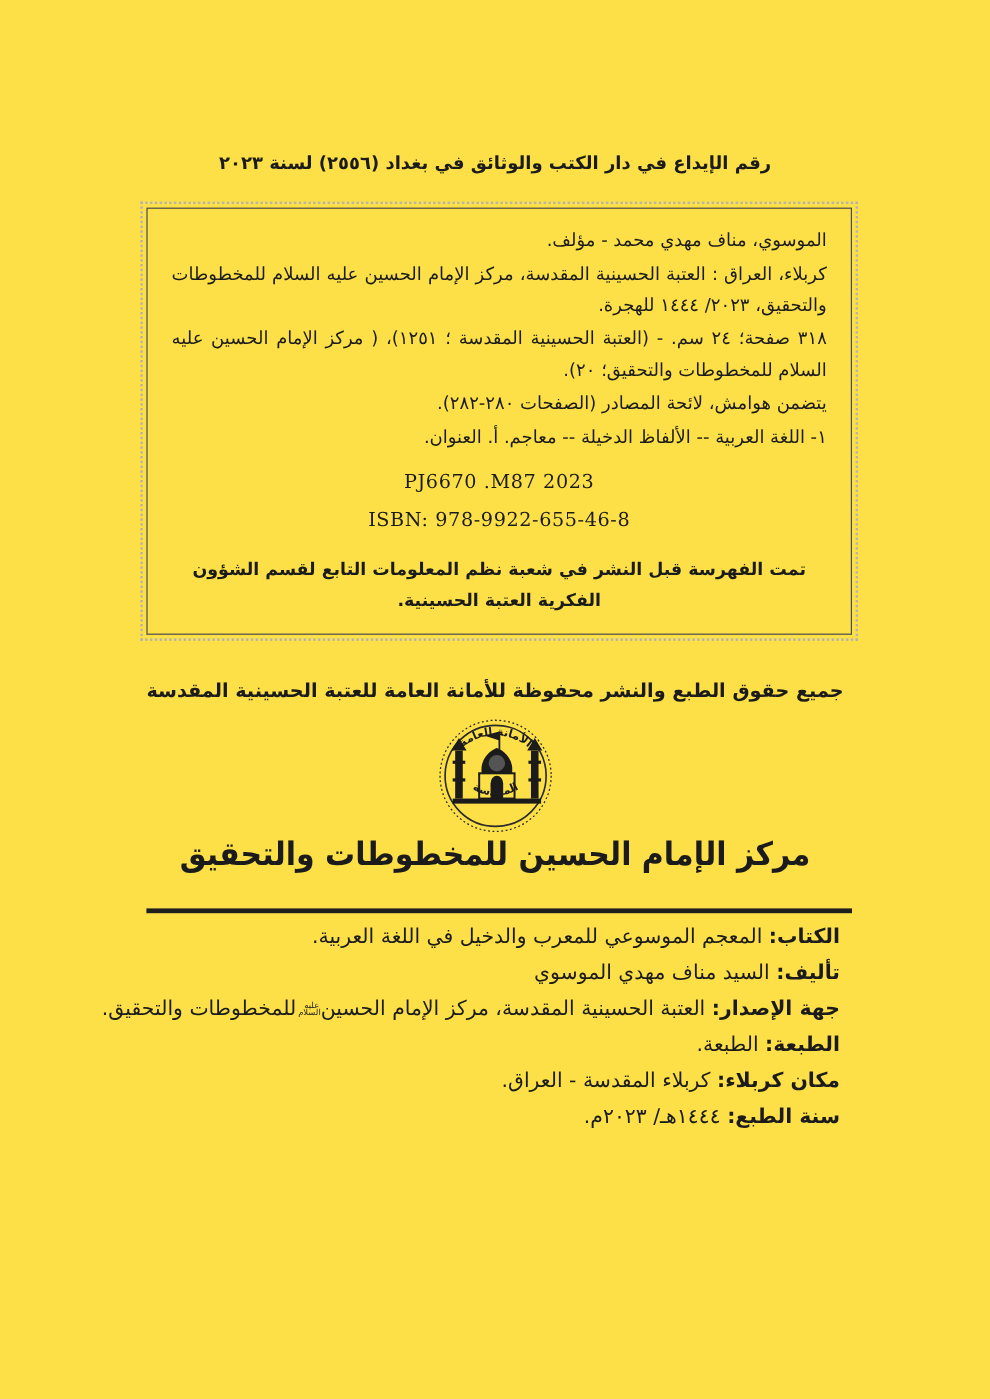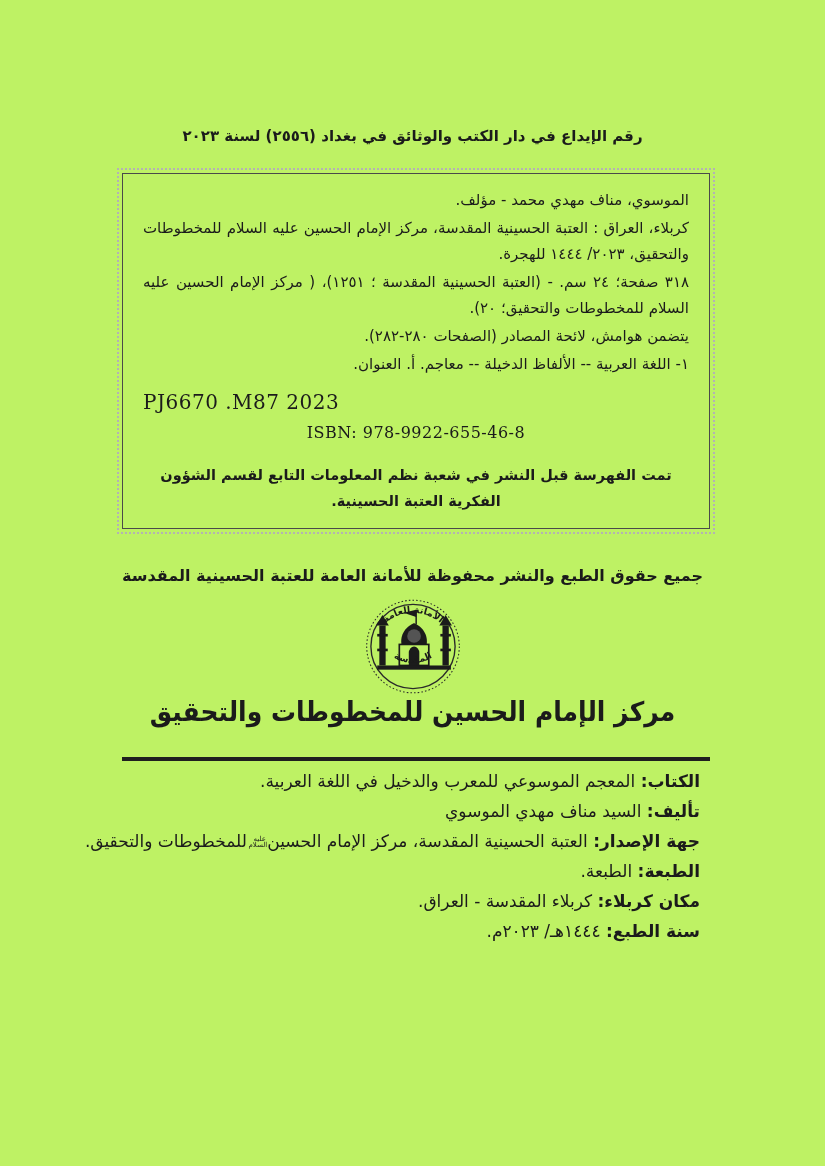--- a/index.html
+++ b/index.html
@@ -1,20 +1,20 @@
 <!DOCTYPE html>
 <html lang="ar" dir="rtl"><head>
 <meta charset="utf-8">
 <style>
   html,body{margin:0;padding:0;background:#e8e8e8;}
   .page{
     position:relative;
     width:825px;height:1166px;
     margin:0 auto;
-    background:#bef264;
+    background:#fde047;
     color:#1b1b1b;
     font-family:"DejaVu Sans", sans-serif;
     direction:rtl;
     overflow:hidden;
   }
   
   .deposit-line{
     position:absolute;top:127px;left:0;right:0;
     text-align:center;font-weight:bold;font-size:15px;
     letter-spacing:.2px;
@@ -25,22 +25,22 @@
     box-sizing:border-box;
     padding:13px 20px 10px 20px;
     border:1.5px solid #4a4a4a;
     outline:2px dotted #b3b3b3;
     outline-offset:3px;
     font-size:15px;line-height:26px;
     overflow:hidden;
   }
   .bib{margin:0 0 2px 0;text-align:justify;}
   .lc-number{
-    margin-top:12px;direction:ltr;
-    font-family:"DejaVu Serif", serif;font-size:20px;font-weight:normal;
+    margin-top:12px;text-align:center;direction:ltr;
+    font-family:"DejaVu Serif", serif;font-size:16px;font-weight:normal;
     letter-spacing:.5px;
   }
   .isbn{
     margin-top:5px;text-align:center;direction:ltr;
     font-family:"DejaVu Serif", serif;font-size:16px;letter-spacing:.5px;
   }
   .cip-note{
     margin-top:16px;text-align:center;font-weight:bold;font-size:14.5px;
   }
   

